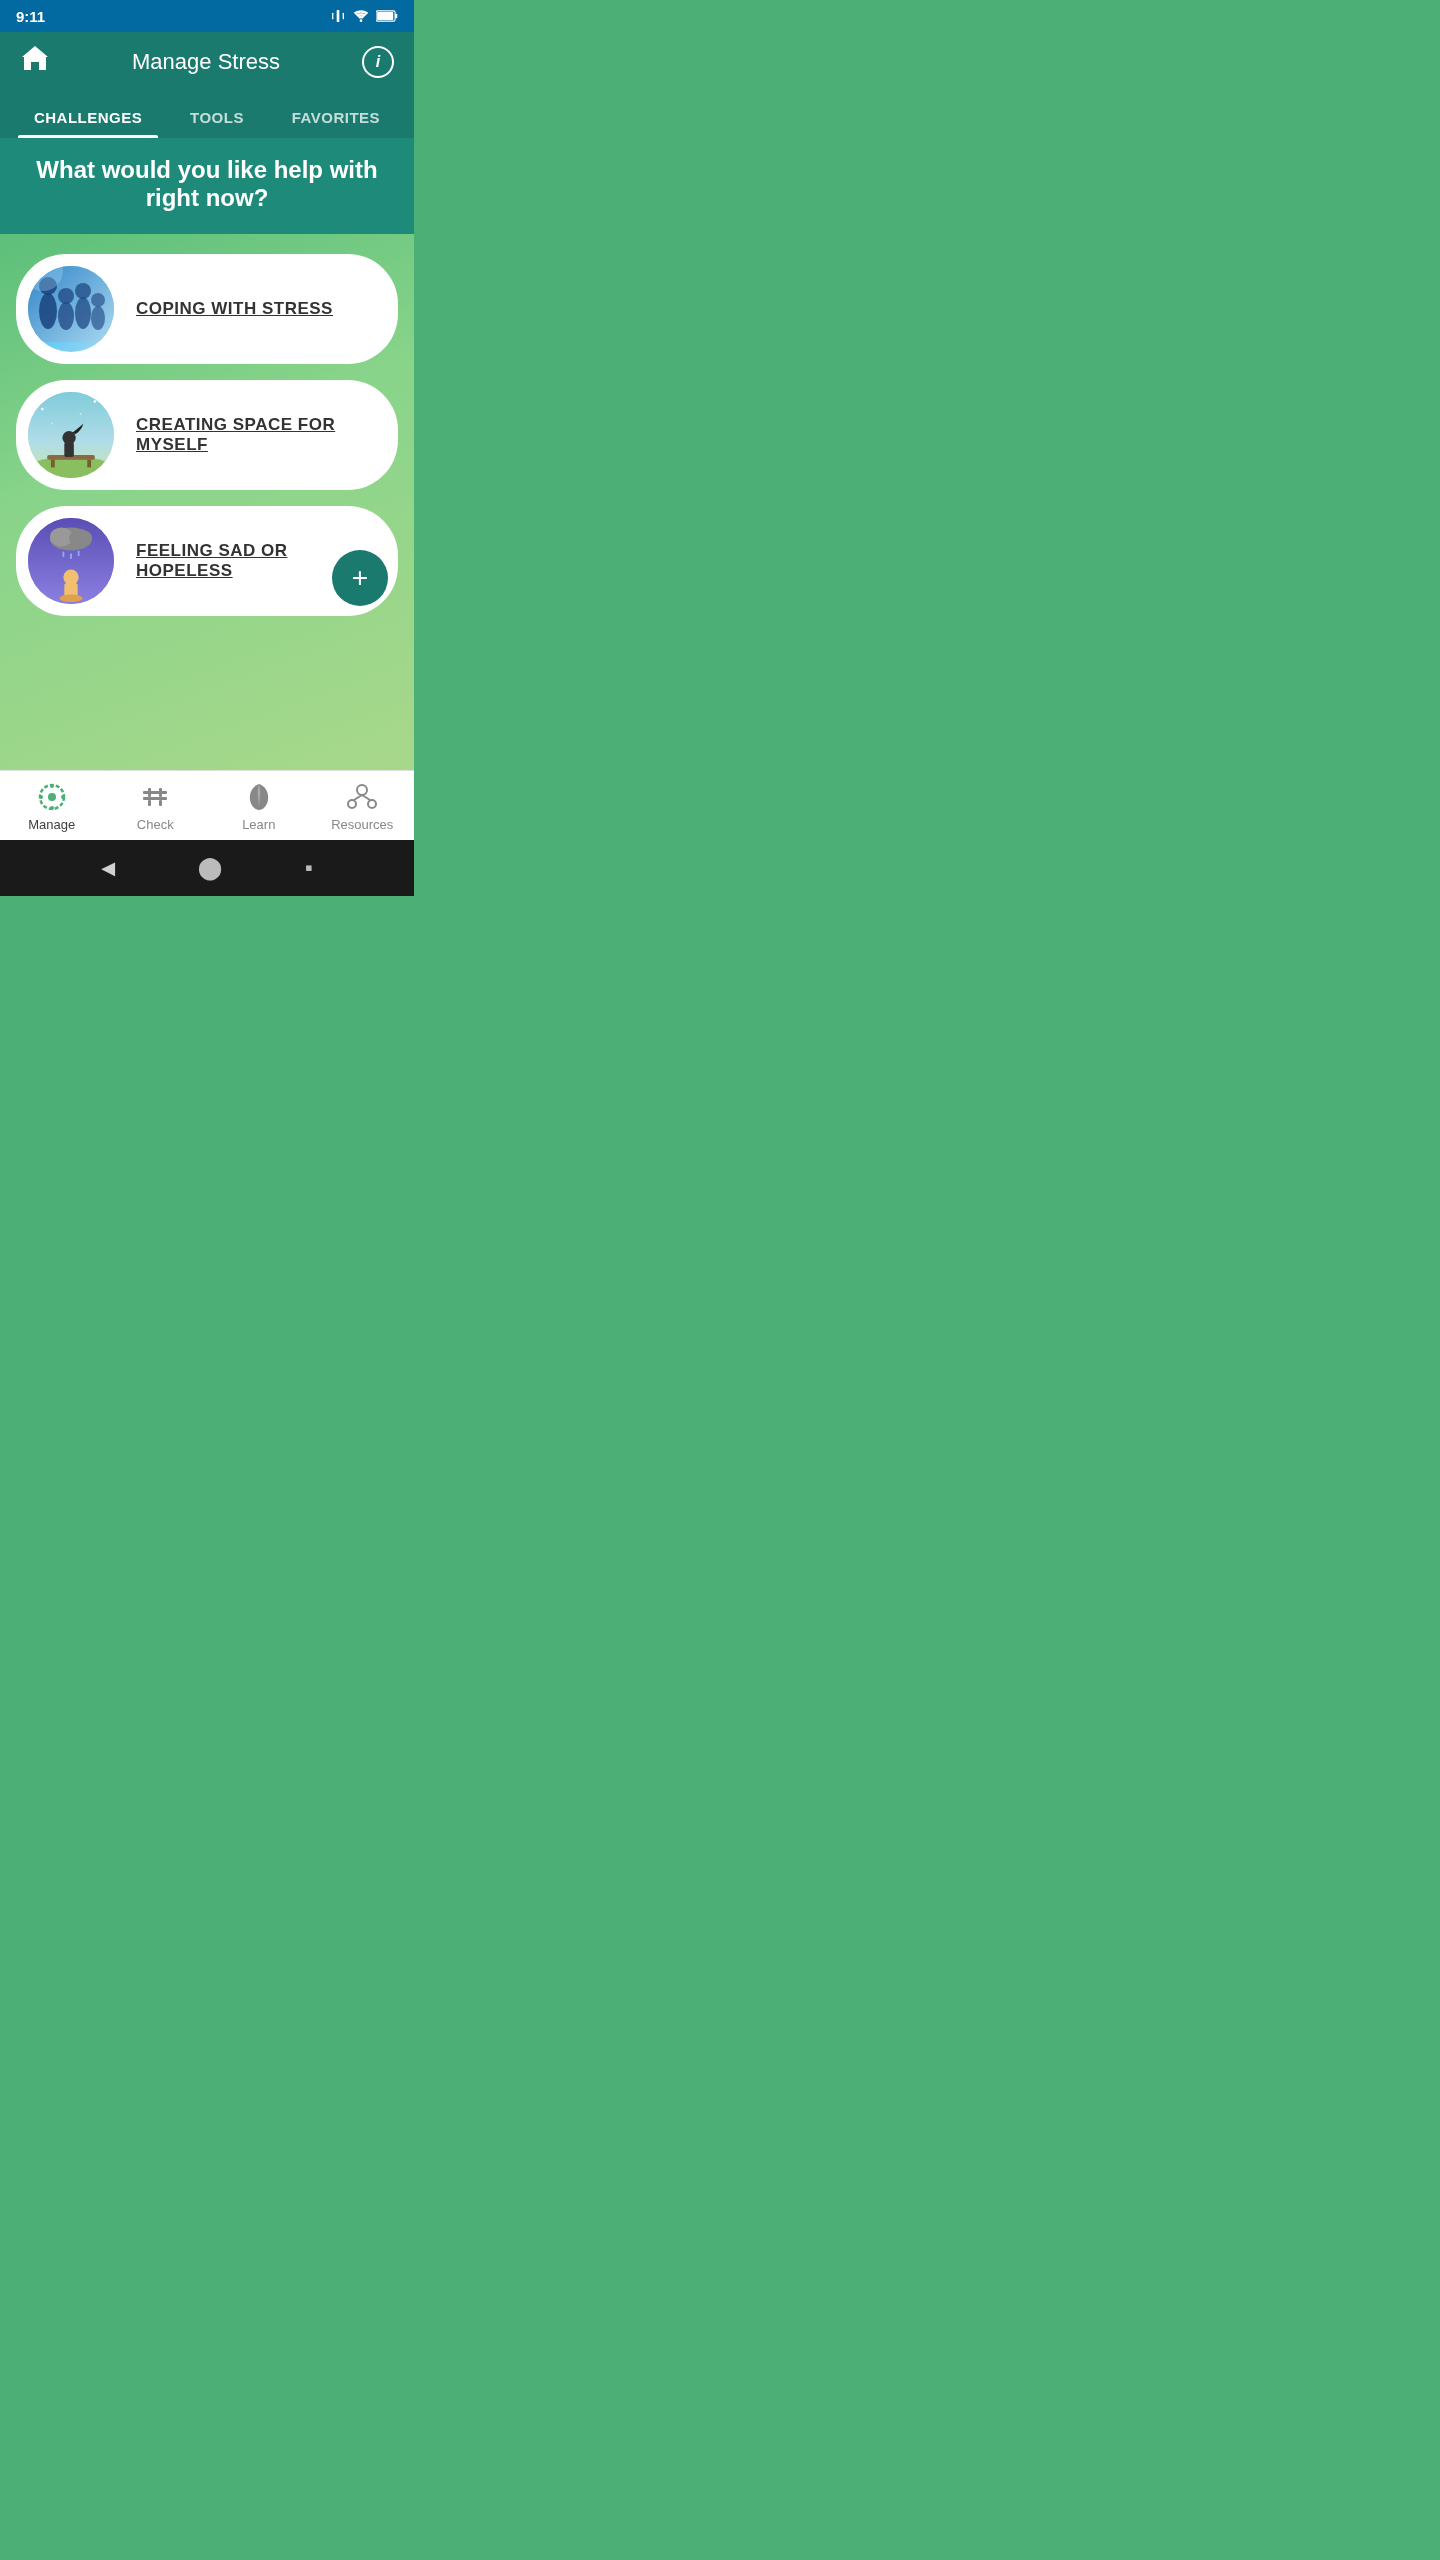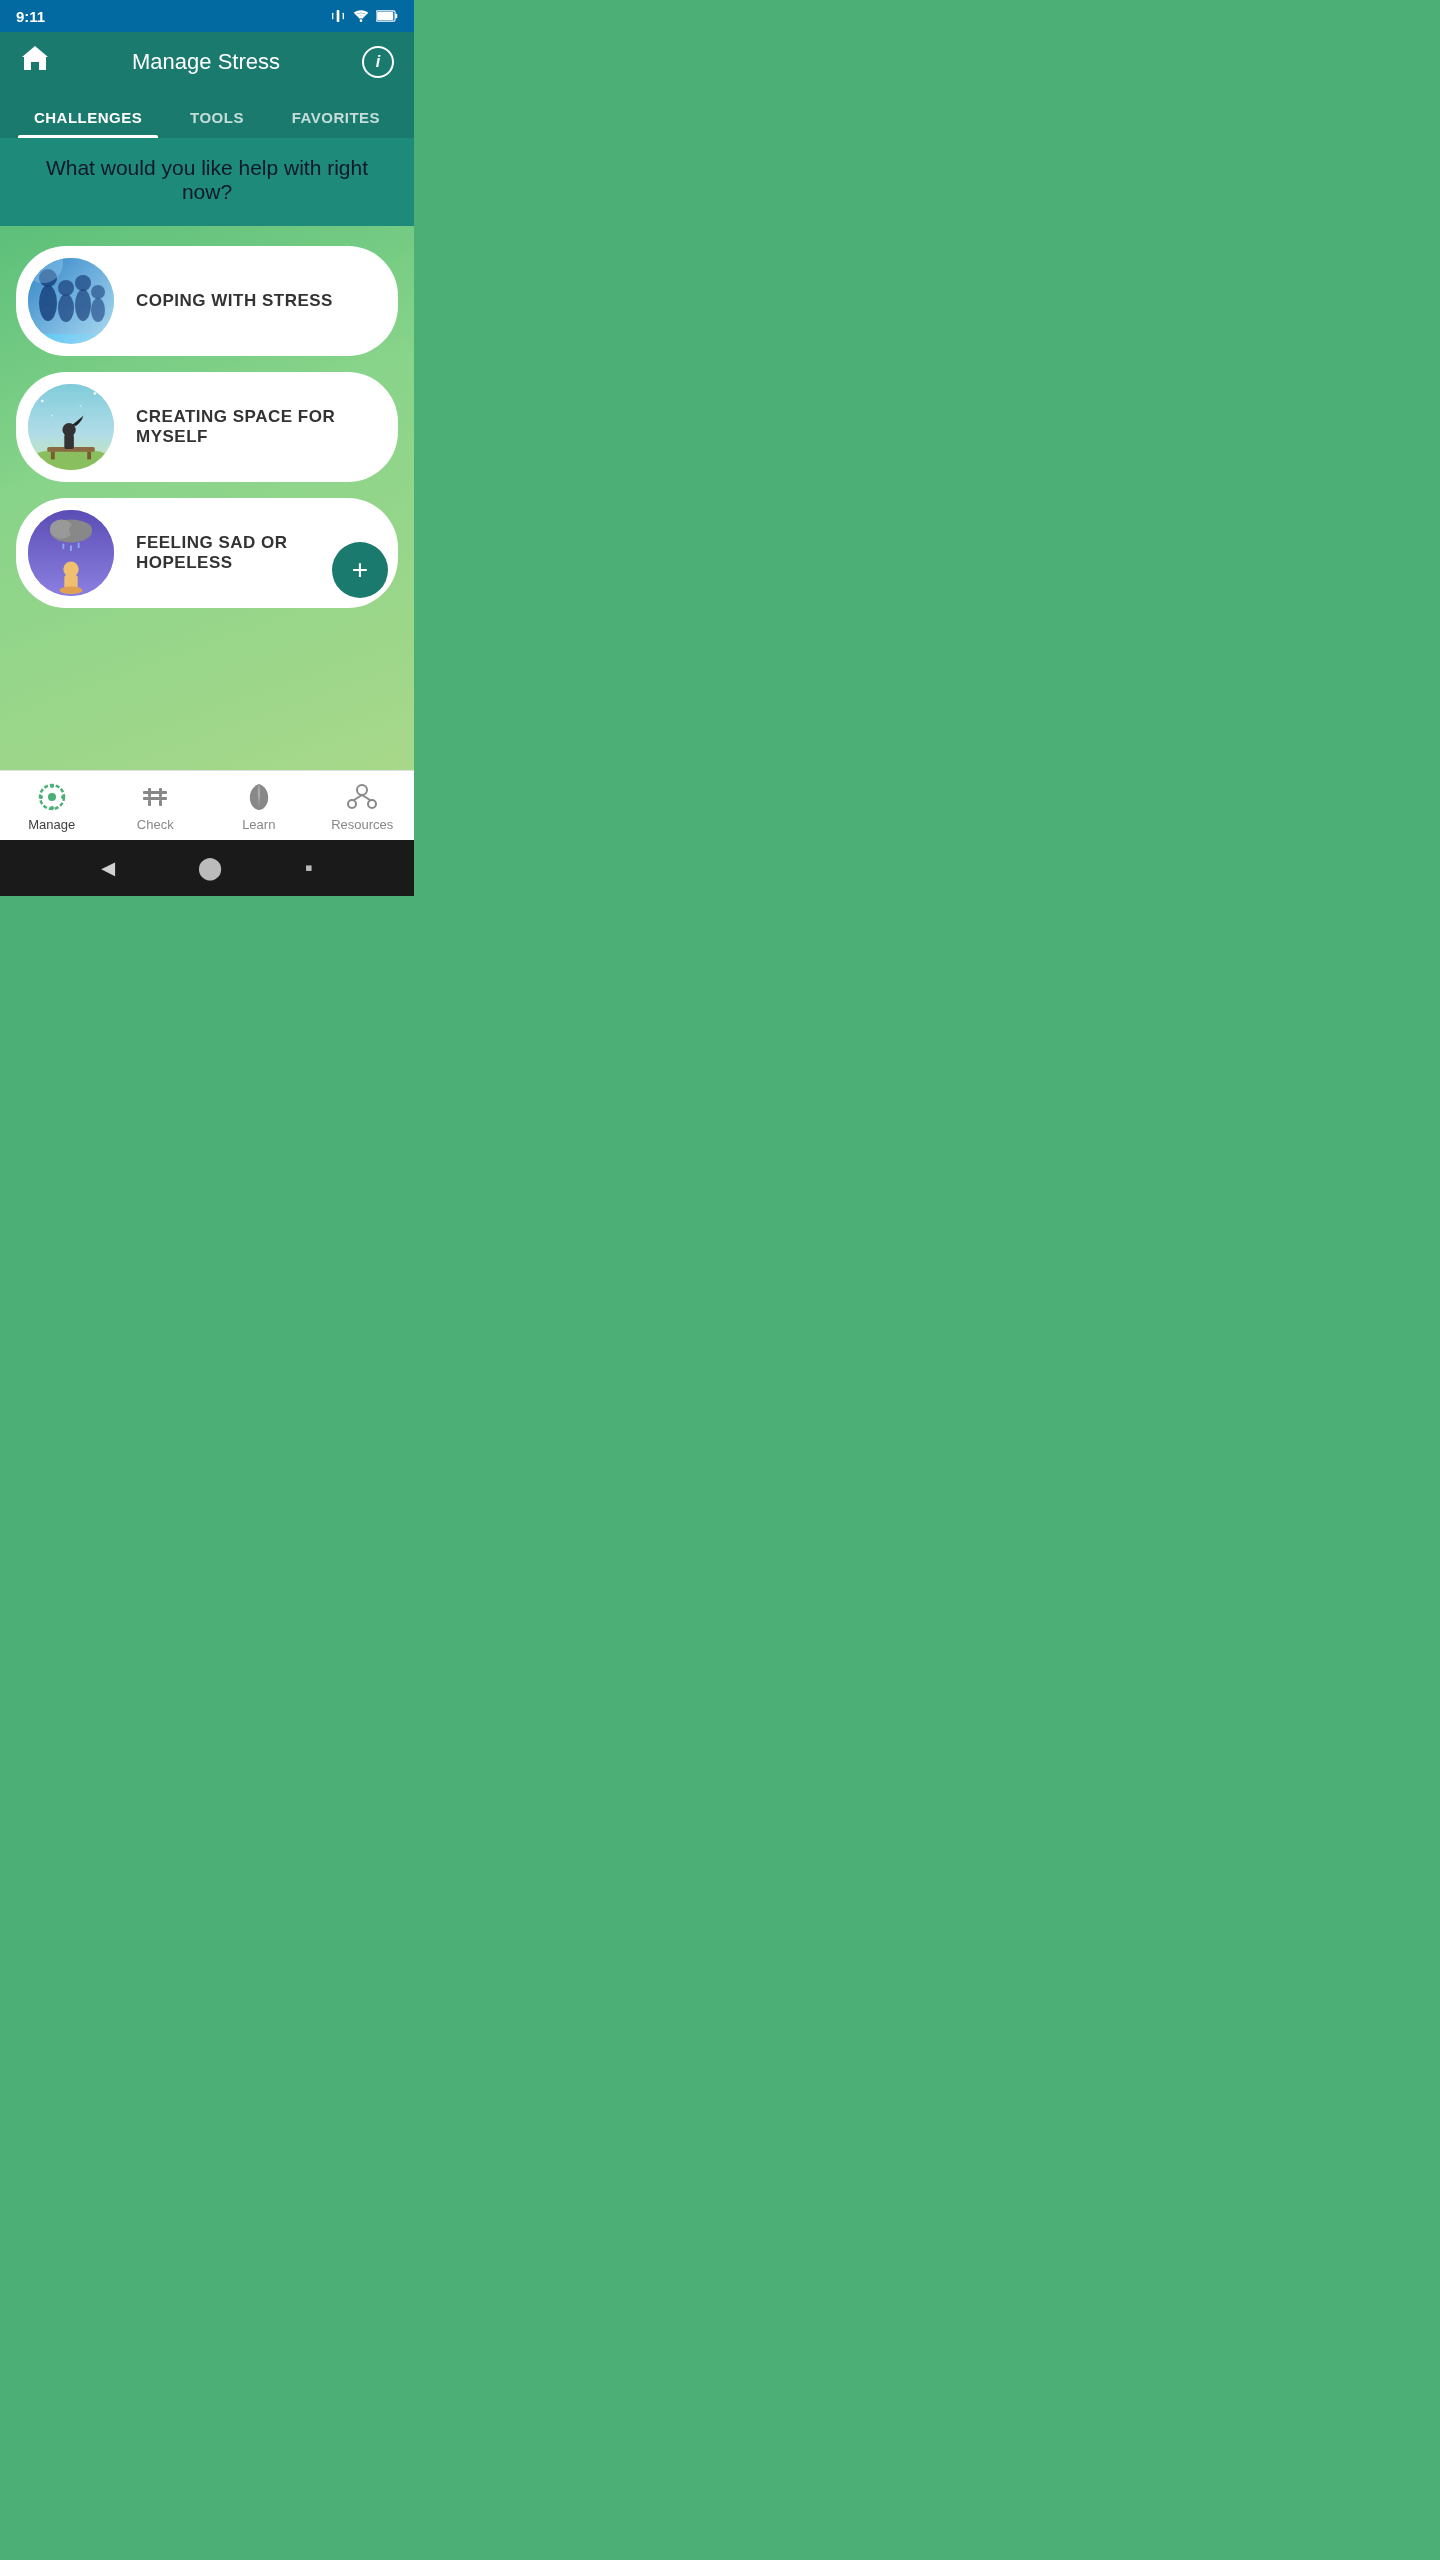--- a/index.html
+++ b/index.html
@@ -99,23 +99,23 @@
       border-radius: 2px 2px 0 0;
     }
 
     
     .subtitle-bar {
       background: #1e8a7a;
       padding: 18px 20px 22px;
       text-align: center;
     }
     .subtitle-text {
-      color: #0f172a;
-      font-size: 21px;
-      font-weight: 400;
+      color: #ffffff;
+      font-size: 24px;
+      font-weight: 700;
     }
 
     
     .content {
       flex: 1;
       background: linear-gradient(160deg, #5cbf7a 0%, #88d48a 40%, #a8d88a 100%);
       padding: 20px 16px 20px;
       display: flex;
       flex-direction: column;
       gap: 16px;
@@ -182,20 +182,21 @@
       display: flex;
       align-items: center;
       justify-content: center;
     }
 
     .card-label {
       font-size: 17px;
       font-weight: 700;
       color: #333;
       letter-spacing: 0.5px;
+      text-decoration: underline;
     }
 
     
     .fab-button {
       position: absolute;
       right: 10px;
       bottom: 10px;
       width: 56px;
       height: 56px;
       border-radius: 50%;

